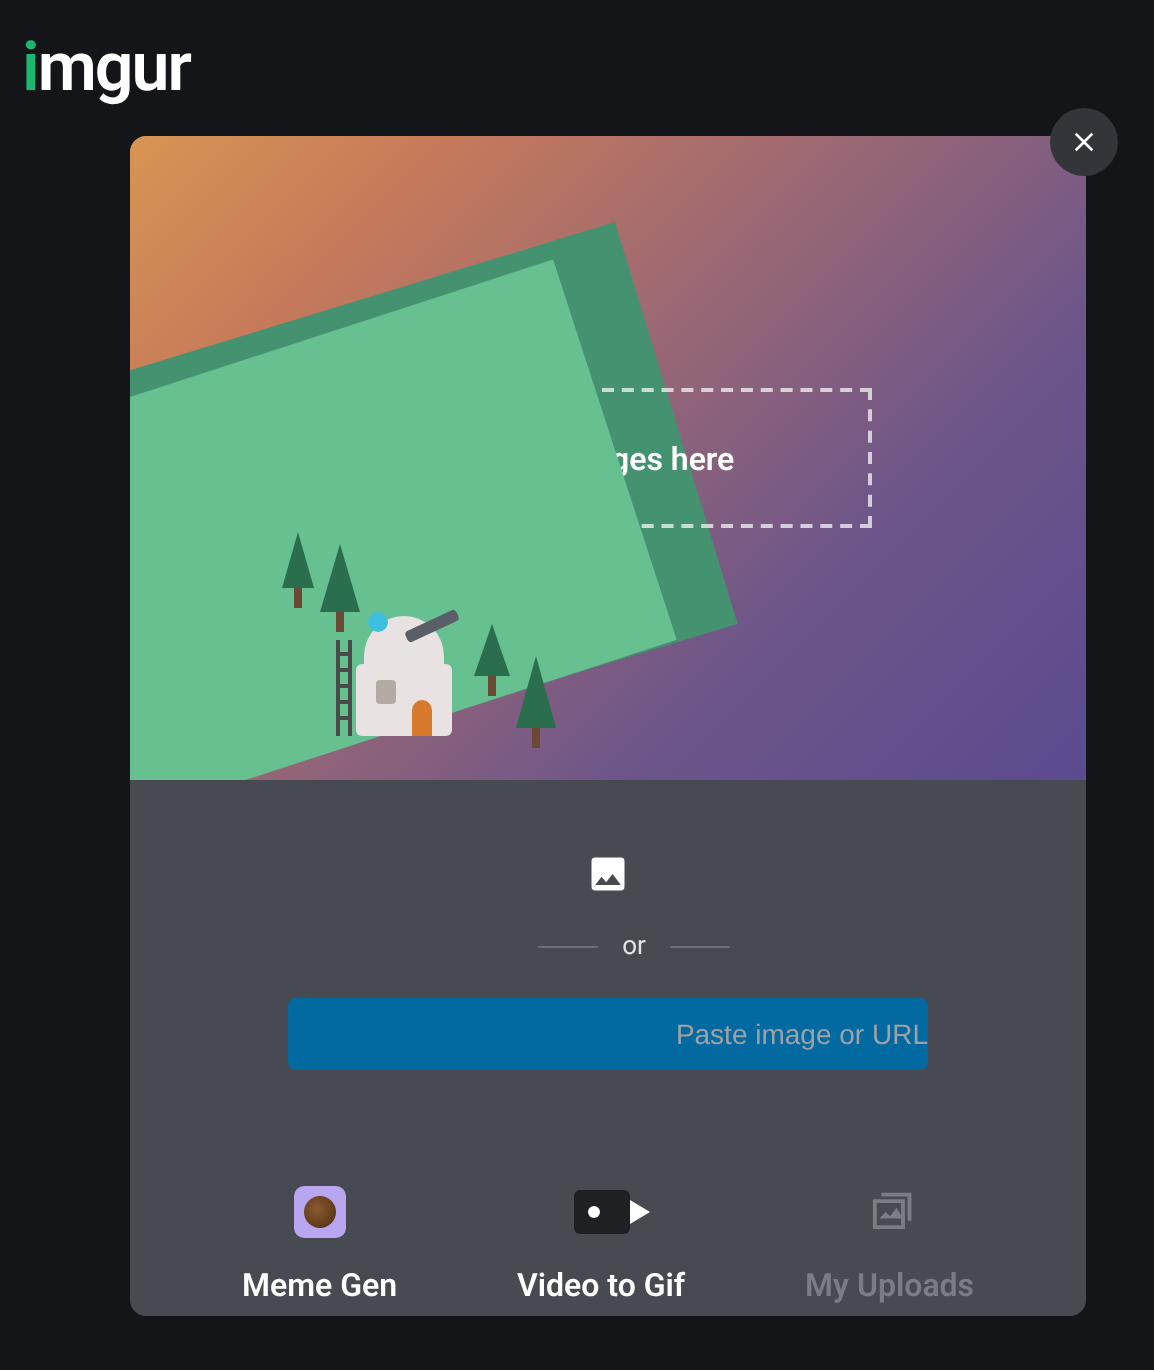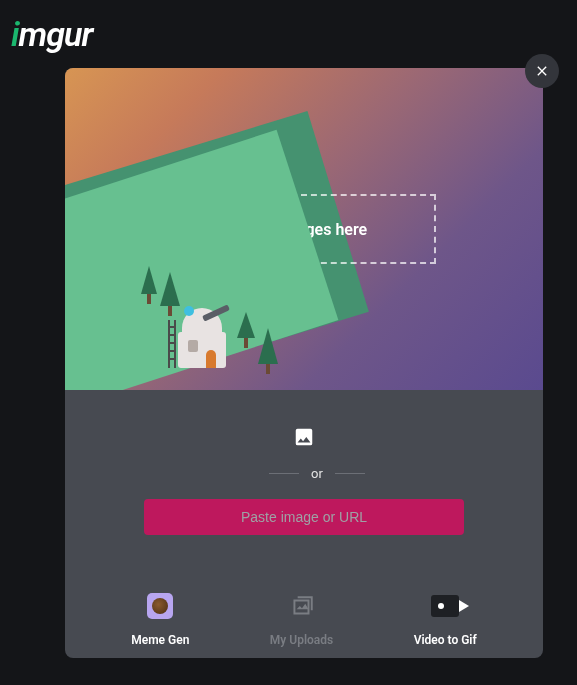--- a/index.html
+++ b/index.html
@@ -12,21 +12,20 @@
       position: relative;
     }
     .logo {
       position: absolute;
       top: 14px;
       left: 11px;
       font-size: 34px;
       font-weight: 600;
       letter-spacing: -1px;
       color: #ffffff;
-      font-style: italic;
     }
     .logo .dot {
       color: #1bb76e;
     }
     .modal {
       position: absolute;
       left: 65px;
       top: 68px;
       width: 478px;
       height: 590px;
@@ -195,42 +194,42 @@
       color: #e4e4e4;
       font-size: 13px;
       padding-left: 26px;
     }
     .or-row .line { width: 30px; height: 1px; background: #6c6f76; }
     .url-input {
       display: block;
       margin: 18px auto 0;
       width: 320px;
       height: 36px;
-      background: #be185d;
+      background: #0369a1;
       border: none;
       border-radius: 4px;
-      text-align: center;
+      text-align: right;
       color: #cfcfcf;
       font-size: 14px;
       font-weight: 500;
     }
     .url-input::placeholder { color: #9fa1a5; }
     .tools {
       display: flex;
       justify-content: space-around;
       align-items: flex-end;
       margin-top: 56px;
       padding: 0 26px;
     }
     .tool {
       display: flex;
       flex-direction: column;
       align-items: center;
       gap: 12px;
-      font-size: 12px;
+      font-size: 16px;
       font-weight: 600;
       color: #ffffff;
       cursor: pointer;
     }
     .tool.disabled { color: #7a7d83; cursor: default; }
     .tool-icon {
       width: 32px; height: 30px;
       display: flex; align-items: center; justify-content: center;
       position: relative;
     }
@@ -335,31 +334,31 @@
 
   <div class="tools">
     <div class="tool">
       <div class="tool-icon">
         <div class="meme-icon">
             <div class="meme-face"></div>
           </div>
       </div>
       <span>Meme Gen</span>
     </div>
+    <div class="tool">
+      <div class="tool-icon">
+        <div class="vid-icon"></div>
+      </div>
+      <span>Video to Gif</span>
+    </div>
     <div class="tool disabled">
       <div class="tool-icon uploads-icon">
         <svg viewBox="0 0 24 24">
             <path fill="none" stroke="#7a7d83" stroke-width="1.8" d="M5 7h13v12H5z"></path>
             <path fill="none" stroke="#7a7d83" stroke-width="1.8" d="M8 4h13v12"></path>
             <path fill="#7a7d83" d="M7 15l3-3 2 2 3-4 3 5H7z"></path>
           </svg>
       </div>
       <span>My Uploads</span>
     </div>
-    <div class="tool">
-      <div class="tool-icon">
-        <div class="vid-icon"></div>
-      </div>
-      <span>Video to Gif</span>
-    </div>
   </div>
 
 </div>
 
 </body></html>

